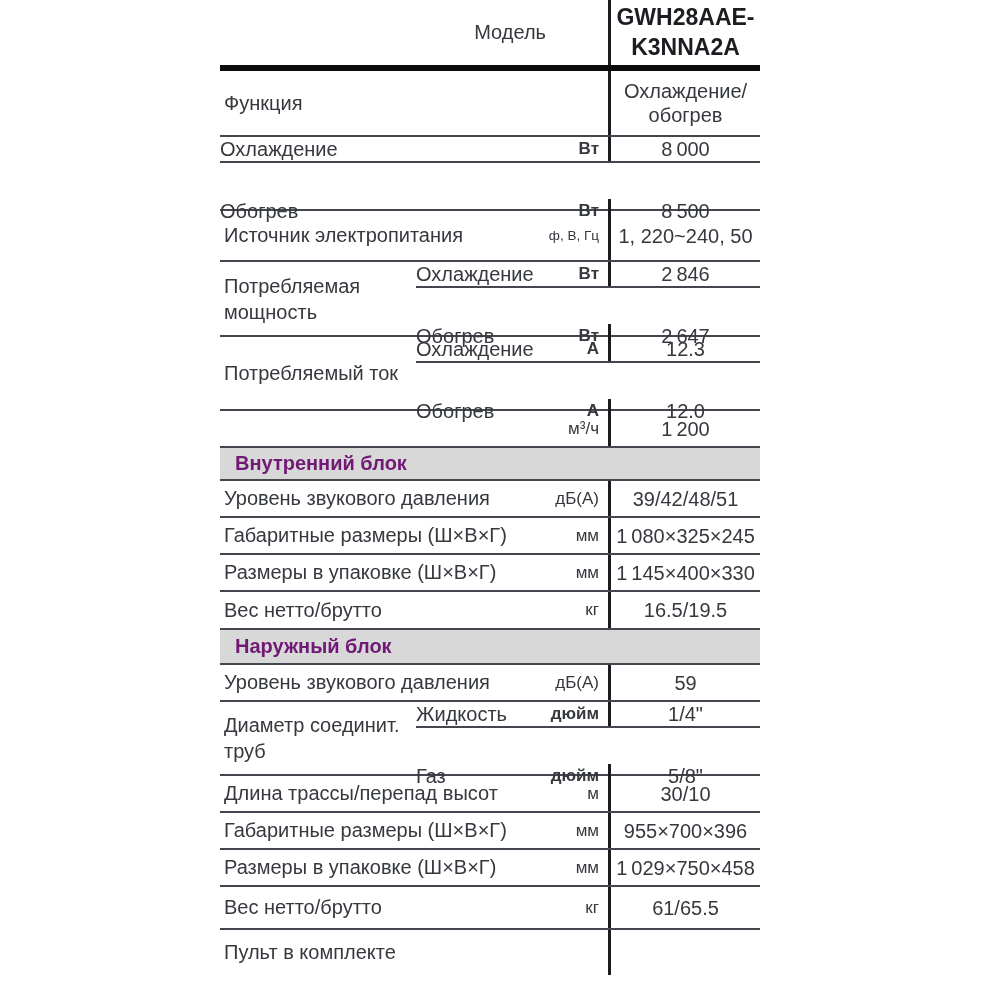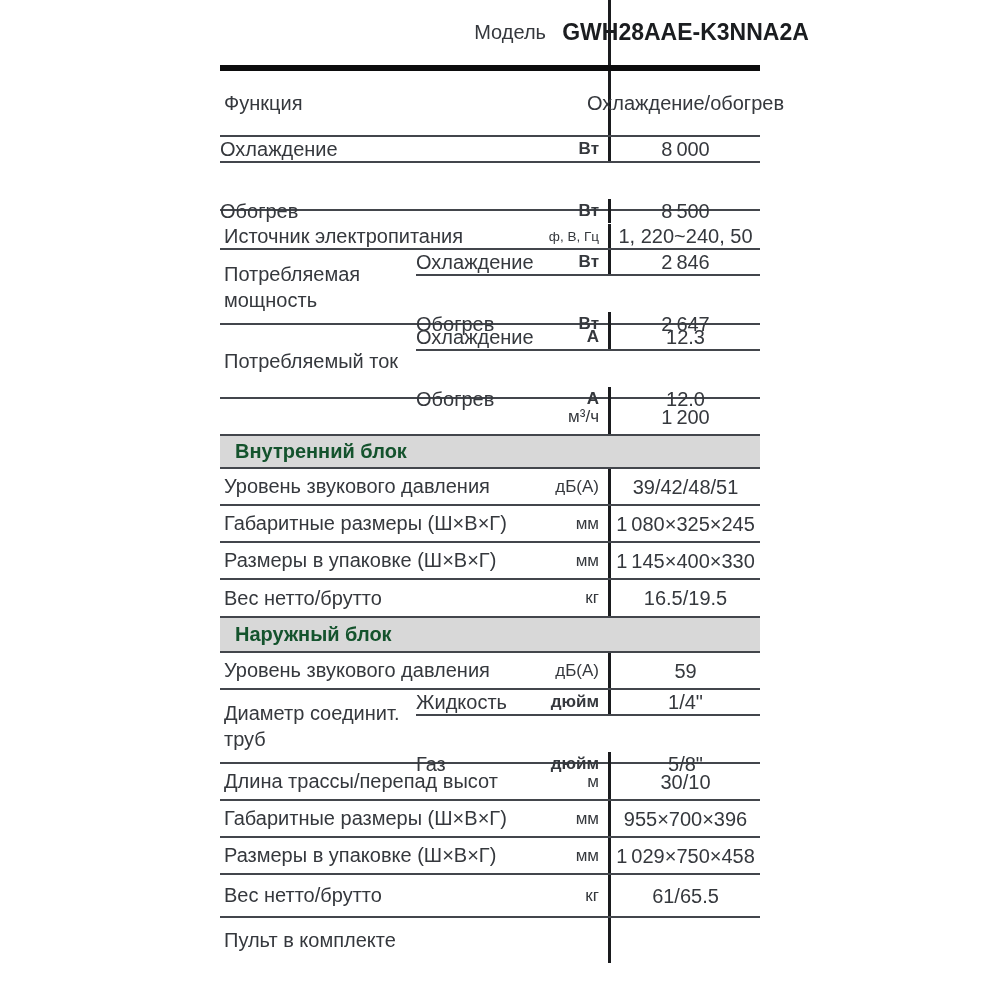--- a/index.html
+++ b/index.html
@@ -8,42 +8,42 @@
     font-family:"Liberation Sans","DejaVu Sans",sans-serif;color:#35383d;
   }
   .spec-table{position:absolute;left:220px;top:0;width:540px;}
   .row{display:flex;align-items:stretch;box-sizing:border-box;border-bottom:2px solid #43464c;}
   .left{flex:1;display:flex;align-items:center;padding-left:4px;box-sizing:border-box;}
   .row-label{font-size:20px;line-height:1.15;}
   .unit{margin-left:auto;padding-right:9px;font-size:17px;white-space:nowrap;}
   .unit-small{font-size:13.5px;}
   .value-cell{
     width:152px;box-sizing:border-box;border-left:3px solid #1a1b1e;
-    display:flex;flex-direction:row;justify-content:center;align-items:center;
+    display:flex;flex-direction:column;justify-content:center;align-items:center;
     text-align:center;font-size:20px;line-height:1.2;
   }
   
   .header-row{border-bottom:6px solid #0c0c0d;height:71px;}
   .header-row .left{justify-content:flex-end;padding-right:62px;}
   .model-value{font-weight:bold;color:#1b1d20;font-size:23px;line-height:1.3;}
   
   .group-label{width:196px;padding-left:4px;display:flex;align-items:center;font-size:20px;line-height:1.3;box-sizing:border-box;}
   .group-right{flex:1;display:flex;flex-direction:column;gap:36px;}
   .subrow{flex:1;display:flex;align-items:stretch;}
   .subrow-divider{border-bottom:2px solid #43464c;}
   .sub-label{font-size:20px;display:flex;align-items:center;}
   .subrow .unit{display:flex;align-items:center;font-weight:bold;}
   
   .section-row{
     background:#d8d8d8;display:flex;align-items:center;padding-left:15px;
-    font-weight:bold;font-size:20px;color:#14532d;box-sizing:border-box;
+    font-weight:bold;font-size:20px;color:#701a75;box-sizing:border-box;
     border-bottom:2px solid #43464c;
   }
   
-  .h-func{height:66px;} .h-group{height:74px;} .h-eer{height:38px;} .h-power{height:39px;align-items:flex-end;}
+  .h-func{height:66px;} .h-group{height:74px;} .h-eer{height:38px;} .h-power{height:51px;}
   .h-pcons{height:75px;} .h-air{height:37px;} .h-sec1{height:33px;} .h-std{height:37px;}
   .h-w1{height:38px;} .h-sec2{height:35px;} .h-w2{height:43px;} .h-remote{height:45px;border-bottom:none;}
 </style>
 </head>
 <body>
 
 <div class="page">
   <div class="spec-table">
 
     <div class="row header-row">

